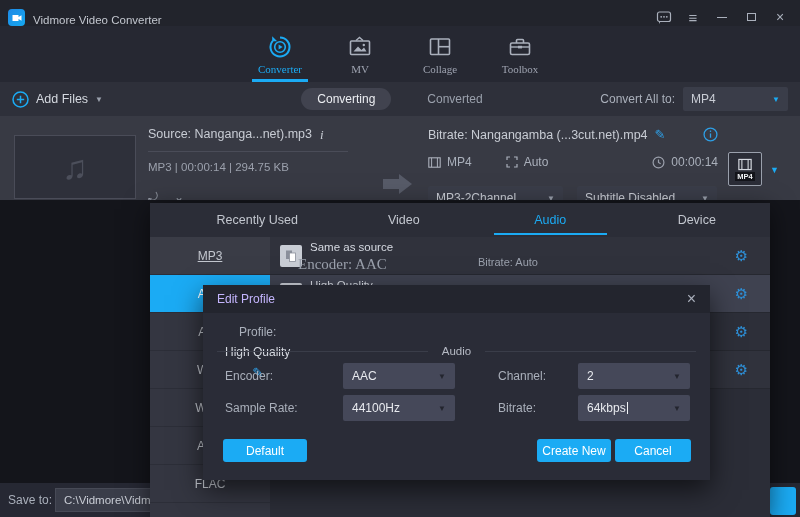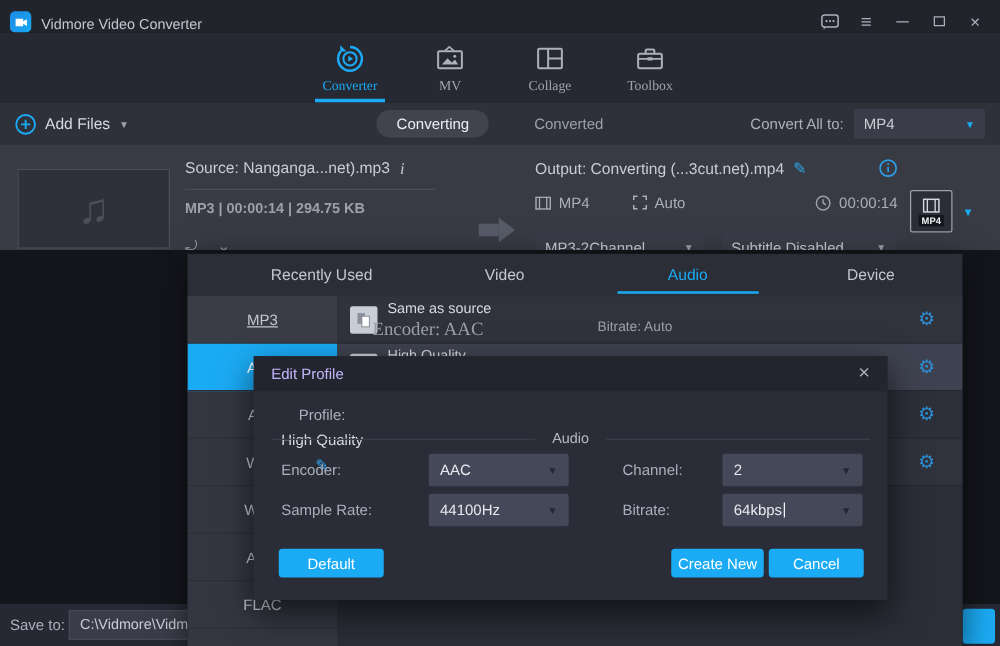--- a/index.html
+++ b/index.html
@@ -50,21 +50,21 @@
 
   
   .filerow { position:absolute; left:0; top:116px; width:800px; height:84px; background:#383a44; overflow:hidden; }
   .thumb { position:absolute; left:14px; top:19px; width:122px; height:64px; background:#2e303a;
            border:1px solid #4a4c58; display:flex; align-items:center; justify-content:center; }
   .note { font-size:34px; color:#4c4f5b; }
   .src { position:absolute; left:148px; top:11px; width:230px; }
   .src-line1 { display:flex; align-items:flex-start; gap:8px; color:#c8ccd4; font-size:12.5px; white-space:nowrap; }
   .info-i { font-style:italic; font-family:"Liberation Serif", serif; font-size:13px; color:#c8ccd4; cursor:pointer; }
   .src-div { margin-top:8px; border-top:1px solid #4a4c58; width:200px; }
-  .src-meta { margin-top:9px; color:#9ba0ac; font-size:11.5px; white-space:nowrap;font-weight:bold; }
+  .src-meta { margin-top:9px; color:#9ba0ac; font-size:11.5px; white-space:nowrap; }
   .src-tools { position:absolute; left:148px; top:74px; display:flex; gap:16px; color:#9ba0ac; font-size:12px; }
   .bigarrow { position:absolute; left:383px; top:58px; display:flex; align-items:center; }
   .bigarrow .bar { width:16px; height:10px; background:#575b68; }
   .bigarrow .tri { width:0; height:0; border-top:10px solid transparent; border-bottom:10px solid transparent;
                    border-left:13px solid #575b68; }
   .out { position:absolute; left:428px; top:11px; width:290px; }
   .out-line1 { display:flex; align-items:center; gap:7px; color:#c8ccd4; font-size:12.5px; white-space:nowrap; }
   .pencil { color:#2e9fe6; font-size:13px; cursor:pointer; }
   .out-line1 .spacer { flex:1; }
   .out-line2 { display:flex; align-items:center; gap:6px; margin-top:13px; color:#aab0bb; font-size:12px; }
@@ -263,21 +263,21 @@
     <div class="src-tools">
       <span>⤾</span>
       <span>⌄</span>
     </div>
     <div class="bigarrow">
       <div class="bar"></div>
         <div class="tri"></div>
     </div>
     <div class="out">
       <div class="out-line1">
-        <span>Output: Converting (...3cut.net).mp4</span>
+        <span>Bitrate: Nangangamba (...3cut.net).mp4</span>
         <span class="pencil">✎</span>
         <span class="spacer"></span>
         <svg width="15" height="15" viewBox="0 0 14 14">
           <circle cx="7" cy="7" r="6" fill="none" stroke="#2e9fe6" stroke-width="1.2"></circle>
           <rect x="6.4" y="6" width="1.2" height="4" fill="#2e9fe6"></rect>
             <rect x="6.4" y="3.3" width="1.2" height="1.3" fill="#2e9fe6"></rect>
         </svg>
       </div>
       <div class="out-line2">
         <svg width="13" height="11" viewBox="0 0 13 11">

